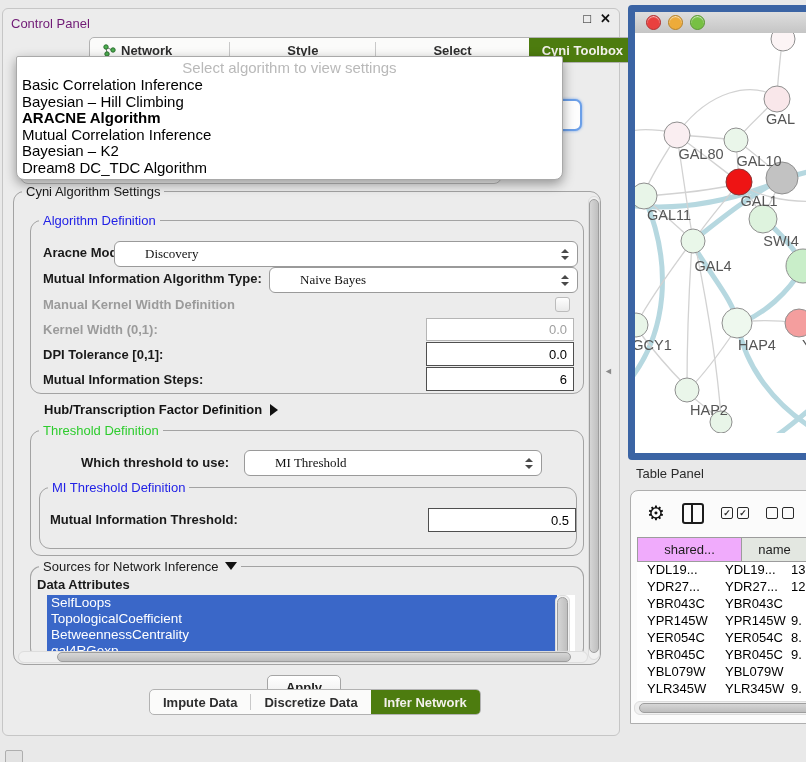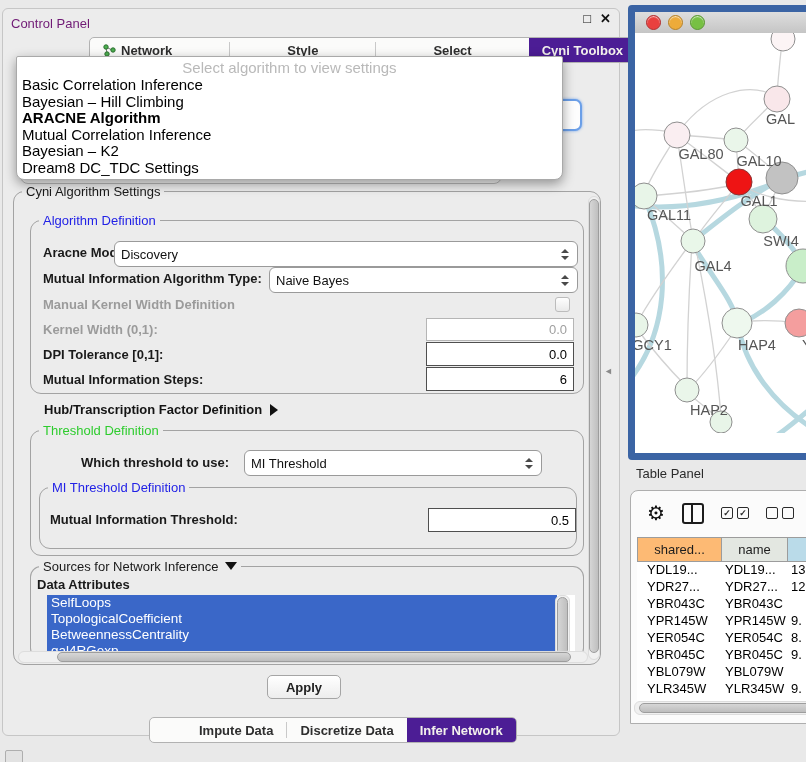--- a/index.html
+++ b/index.html
@@ -13,21 +13,21 @@
   .cp-titlebar{position:absolute;left:0;top:0;right:0;height:22px;font-size:13px;
     display:flex;align-items:flex-end;padding-left:8px;color:#701a75;}
   .cp-winbtns{position:absolute;right:8px;top:2px;display:flex;gap:9px;font-size:13px;color:#111;}
   .cp-winbtns span{cursor:default;}
 
   
   .tabstrip{position:absolute;display:flex;align-items:stretch;height:24px;
     background:#fbfbfa;border:1px solid #b2b2b2;border-radius:5px;overflow:hidden;}
   .tab{display:flex;align-items:center;padding:0 13px;font-size:13px;font-weight:bold;
     color:#2e2e2e;white-space:nowrap;}
-  .tab.selected{background:#4c1d95;color:#f3f1ec;justify-content:center;}
+  .tab.selected{background:#4d7c0f;color:#f3f1ec;justify-content:center;}
   .tabdiv{width:1px;background:#c9c9c9;margin:4px 0;}
 
   
   #algo-list{left:16px;top:56px;width:545px;background:#ffffff;border:1px solid #a9a9a9;
     border-radius:2px 2px 8px 8px;box-shadow:0 4px 12px rgba(0,0,0,.38);z-index:50;padding-bottom:3px;}
   #algo-prompt{font-size:15px;color:#b9b9b9;text-align:center;padding:2px 0 1px 0;}
   .algo-item{font-size:15px;color:#000;padding:0 0 0 5px;line-height:16.5px;}
   .algo-item.selected{font-weight:bold;}
 
   
@@ -43,21 +43,21 @@
     font-size:13px;white-space:nowrap;}
   .gtitle.blue{color:#2222e6;}
   .gtitle.green{color:#2ecc2e;}
 
   .flabel{position:absolute;font-size:13px;font-weight:bold;color:#1a1a1a;white-space:nowrap;}
   .flabel.dim{color:#9b9b9b;}
 
   .combo{position:absolute;height:24px;background:#fff;border:1px solid #9a9a9a;
     border-radius:6px;display:flex;align-items:center;font-size:13px;color:#111;
     box-shadow:inset 0 1px 0 #fff;}
-  .combo .txt{padding-left:6px;}
+  .combo .txt{padding-left:30px;font-family:Liberation Serif, serif;}
   .combo .stepper{margin-left:auto;margin-right:8px;display:flex;flex-direction:column;gap:3px;}
   .stepper i{display:block;width:0;height:0;border-left:4px solid transparent;border-right:4px solid transparent;}
   .stepper i.up{border-bottom:4px solid #4a4a4a;}
   .stepper i.down{border-top:4px solid #4a4a4a;}
 
   .numfield{position:absolute;background:#fff;font-size:13px;display:flex;align-items:center;
     justify-content:flex-end;padding-right:6px;}
   .numfield.on{border:1px solid #4f4f4f;color:#000;}
   .numfield.off{border:1px solid #b5b5b5;color:#9f9f9f;}
 
@@ -110,21 +110,21 @@
   .icon-cols{width:18px;height:17px;border:2px solid #1c1c1c;border-radius:3px;position:relative;}
   .icon-cols::after{content:"";position:absolute;left:7px;top:0;bottom:0;width:2px;background:#1c1c1c;}
   .ck-pair{display:flex;gap:4px;}
   .ck{width:10px;height:10px;border:1.5px solid #2a2a2a;border-radius:2px;font-size:9px;line-height:10px;
     text-align:center;color:#2a2a2a;font-weight:bold;}
 
   #table-grid{position:absolute;left:6px;top:46px;right:-60px;}
   .thead{display:flex;height:23px;border:1px solid #9c9c9c;}
   .th{font-size:13px;color:#1d1d1d;display:flex;align-items:center;justify-content:center;
     border-right:1px solid #9c9c9c;box-sizing:border-box;}
-  .th.c1{width:84px;background:#fdba74;text-align:center;}
+  .th.c1{width:104px;background:#f0abfc;text-align:center;}
   .th.c2{width:66px;background:#e3e7e1;}
   .th.c3{width:60px;background:#badbe9;}
   .trow{display:flex;height:17px;font-size:13px;color:#000;background:#fff;}
   .td{overflow:hidden;white-space:nowrap;box-sizing:border-box;}
   .td.c1{width:84px;padding-left:10px;}
   .td.c2{width:66px;padding-left:4px;}
   .td.c3{width:60px;padding-left:4px;}
 
   svg text{font-family:"Liberation Sans",sans-serif;}
 </style>
@@ -260,42 +260,42 @@
 
       <div class="sbtrack-v" style="left:574px;top:4px;width:10px;height:462px;">
         <div class="sbthumb" style="left:0px;top:2px;width:8px;height:452px;"></div>
       </div>
     </div>
 
     <div id="apply-btn" style="left:264px;top:666px;">
       <span>Apply</span>
     </div>
 
-    <div id="bottom-tabs" class="tabstrip" style="top:708px;left:146px;padding-left:36px;">
+    <div id="bottom-tabs" class="tabstrip" style="top:680px;left:146px;">
         <div class="tab">
           <span>Impute Data</span>
         </div>
         <span class="tabdiv"></span>
         <div class="tab">
           <span>Discretize Data</span>
         </div>
         <div class="tab selected">
           <span>Infer Network</span>
         </div>
       </div>
   </div>
 
   <div id="algo-list" class="abs">
     <div id="algo-prompt">Select algorithm to view settings</div>
   <div class="algo-item">Basic Correlation Inference</div>
       <div class="algo-item">Bayesian – Hill Climbing</div>
       <div class="algo-item selected">ARACNE Algorithm</div>
       <div class="algo-item">Mutual Correlation Inference</div>
       <div class="algo-item">Bayesian – K2</div>
-      <div class="algo-item">Dream8 DC_TDC Settings</div>
+      <div class="algo-item">Dream8 DC_TDC Algorithm</div>
     </div>
 
   <div id="hidden-combo" class="abs">
     <span class="txt">galFiltered.sif default node</span>
   </div>
   <div id="focus-fragment" class="abs"></div>
 
   <div id="collapse-arrow" class="abs">◄</div>
   <div id="mini-btn" class="abs"></div>
 

